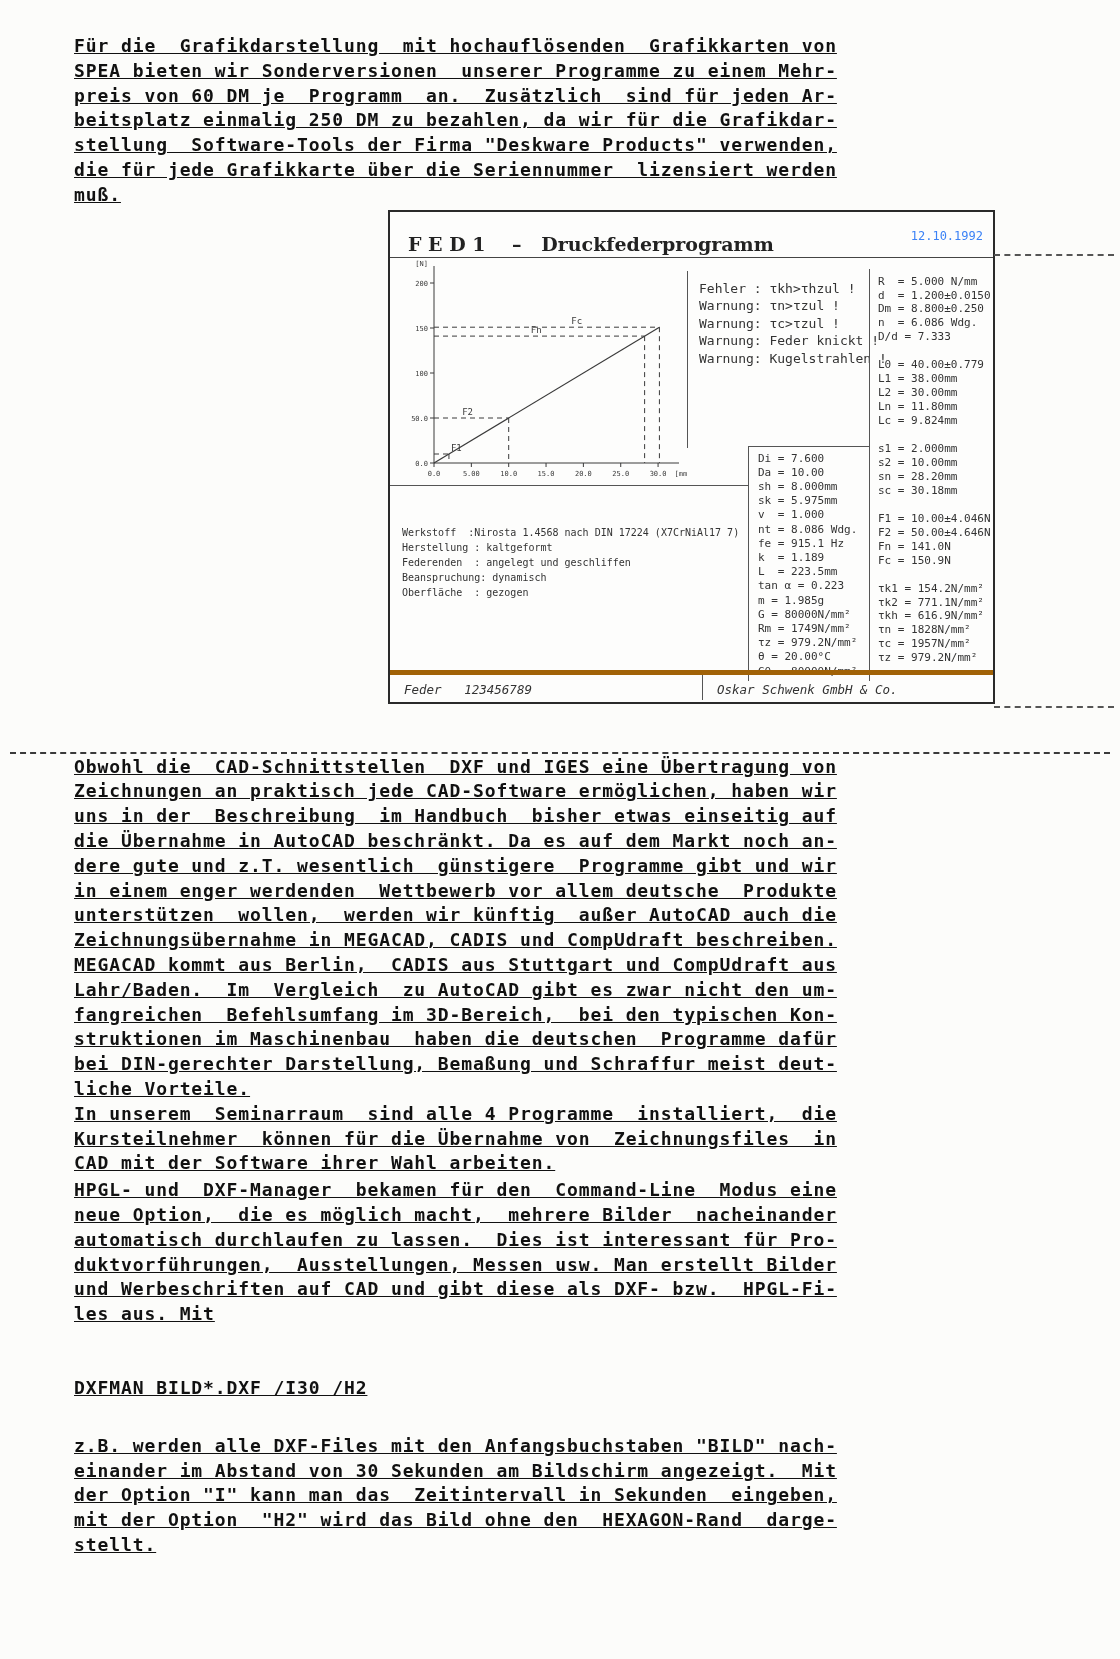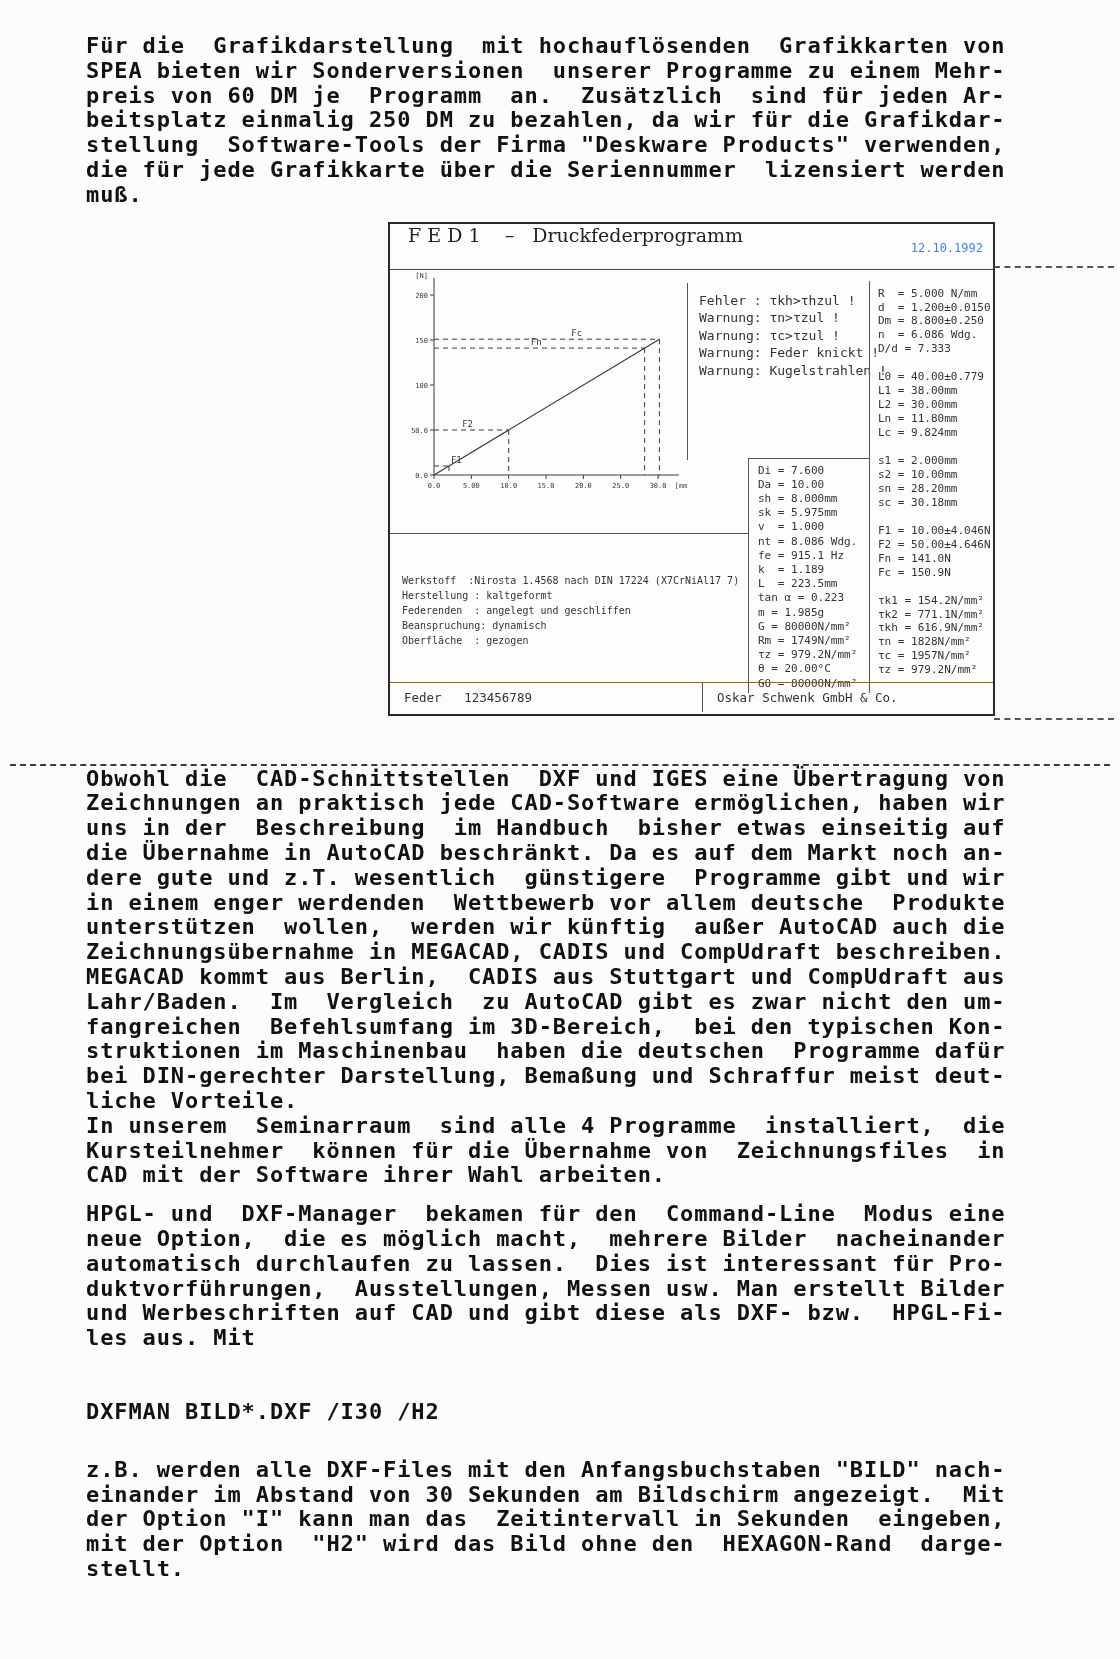--- a/index.html
+++ b/index.html
@@ -3,22 +3,22 @@
 <meta charset="utf-8">
 <style>
   html,body{margin:0;padding:0;background:#e8e8e6;}
   .page{
     position:relative; width:1120px; height:1659px; margin:0 auto;
     background:#fcfcfa; color:#111; overflow:hidden;
     font-family:"DejaVu Sans Mono", monospace;
   }
   .content{ position:absolute; left:72px; top:0; width:1000px; }
   .typetext{
-    white-space:pre; font-weight:bold; font-size:22px; line-height:24.8px;
-    letter-spacing:0.9px; margin:14px; font-family:"DejaVu Sans Mono", monospace;
+    white-space:pre; font-weight:bold; font-size:18px; line-height:24.8px;
+    letter-spacing:0.9px; margin:2px; font-family:"DejaVu Sans Mono", monospace;text-decoration:underline;
   }
   .intro{ margin-top:34px; }
   .mid-block{ position:relative; height:530px; margin-top:2px; }
   .sidebar-note{ position:absolute; left:0; top:134px; }
   .heading{
     font-weight:bold; font-size:22px; letter-spacing:0.9px; white-space:pre;
     text-shadow:0.6px 0 0 currentColor; margin:0;
   }
   .cad-heading{ margin-top:18px; }
   .cad-body{ margin-top:1px; }
@@ -32,44 +32,44 @@
   }
   
   .sc{
     position:absolute; left:316px; top:0; width:603px; height:490px;
     border:2px solid #2a2a2a; background:#fdfdfc; color:#333;
     font-family:"DejaVu Sans Mono", monospace; font-weight:normal;
   }
   .sc *{ position:absolute; box-sizing:border-box; }
   .sc-header{ left:0; top:0; width:100%; height:46px; border-bottom:1px solid #444; }
   .sc-title{
-    left:18px; top:0; font-family:"DejaVu Serif", serif; font-weight:normal;
+    left:18px; top:21px; font-family:"DejaVu Serif", serif; font-weight:bold;
     font-size:19px; color:#222; white-space:pre;
   }
   .sc-date{ right:10px; bottom:14px; font-size:12px; color:#3b82f6; }
   .sc-chart{ left:0; top:46px; width:297px; height:227px; }
   .sc-messages{
     left:297px; top:46px; width:182px; height:177px; border-left:1px solid #555;
     padding:9px 0 0 11px; font-size:13px; line-height:17.5px; white-space:pre;
   }
   .sc-right{
     left:479px; top:46px; width:122px; height:412px; border-left:1px solid #555;
     padding:6px 0 0 8px; font-size:11px; line-height:13.95px; white-space:pre;
   }
   .sc-mid{
     left:358px; top:223px; width:121px; height:235px;
     border-left:1px solid #555; border-top:1px solid #555;
     padding:5px 0 0 9px; font-size:11px; line-height:14.2px; white-space:pre;
   }
   .sc-material{
     left:0; top:273px; width:358px; height:185px; border-top:1px solid #555;
-    padding:9px 0 0 12px; font-size:10px; line-height:15px; white-space:pre;margin-top:36px;
+    padding:9px 0 0 12px; font-size:10px; line-height:15px; white-space:pre;
   }
   .sc-tolerances{ left:12px; top:369px; font-size:10px; line-height:15px; white-space:pre; }
-  .sc-footer{ left:0; top:458px; width:100%; height:30px; border-top:1px solid #a16207; }
+  .sc-footer{ left:0; top:458px; width:100%; height:30px; border-top:5px solid #a16207;font-style:italic; }
   .sc-footer-left{
     left:0; top:0; width:313px; height:100%; border-right:1px solid #555;
     padding:7px 0 0 14px; font-size:12.5px; white-space:pre;
   }
   .sc-footer-right{ left:313px; top:0; padding:7px 0 0 14px; font-size:12.5px; white-space:pre; }
   .sc-ext-dash{ position:absolute; border-top:2px dashed #555; width:120px; height:0; }
   .dash-top{ left:922px; top:44px; }
   .dash-bottom{ left:922px; top:496px; }
 </style>
 </head>

